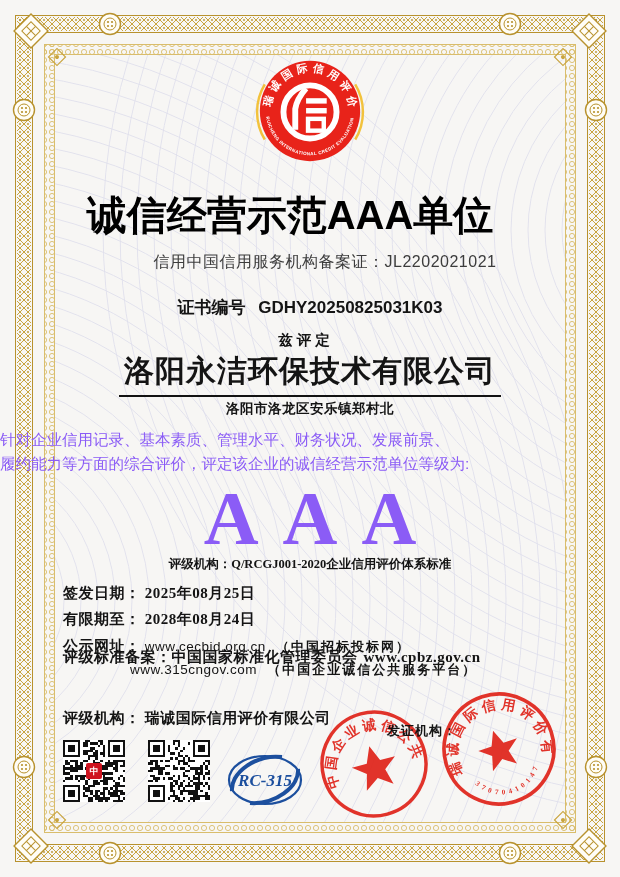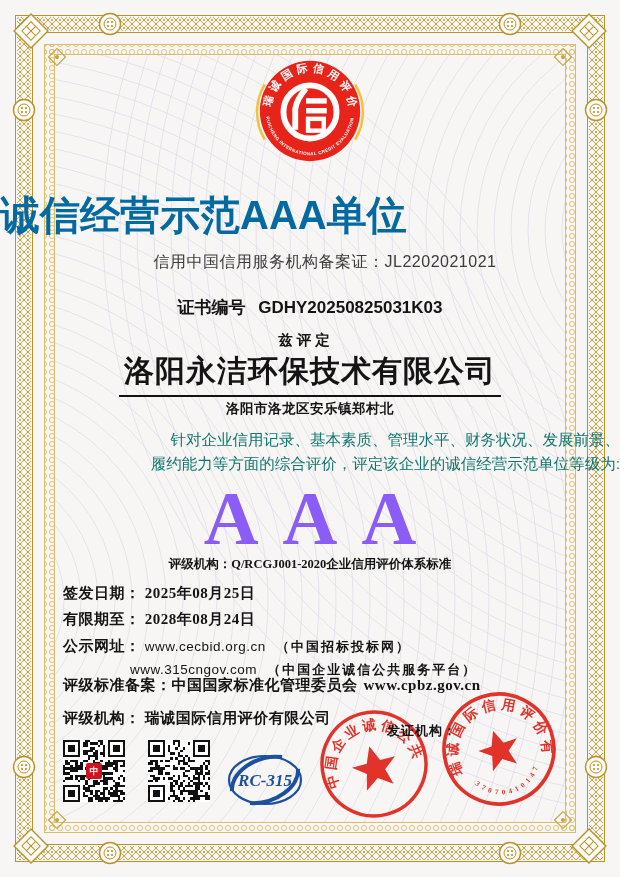--- a/index.html
+++ b/index.html
@@ -11,49 +11,49 @@
   .abs{position:absolute;}
   svg{display:block;}
   
   #waves{position:absolute;left:0;top:0;z-index:0;}
   #waves g{fill:none;stroke:#dfdfec;stroke-width:1;opacity:.85;}
   
   #frame{position:absolute;left:0;top:0;z-index:2;pointer-events:none;}
   
   .seal{left:251px;top:48px;width:118px;height:124px;z-index:3;}
   
-  .title{left:0;top:188px;width:580px;text-align:left;font-size:40px;font-weight:800;
-         color:#0369a1;letter-spacing:0px;z-index:3;}
+  .title{left:0;top:188px;width:580px;text-align:center;font-size:40px;font-weight:800;
+         color:#000000;letter-spacing:0px;z-index:3;}
   .filing{left:15px;top:252px;width:620px;text-align:center;font-size:16px;color:#3c3c3c;
           letter-spacing:.5px;z-index:3;}
   .certno{left:0;top:296px;width:620px;text-align:center;font-size:17px;font-weight:700;z-index:3;}
   .certno .sp{margin-left:8px;}
   .hereby{left:0;top:331px;width:612px;text-align:center;font-size:14.5px;font-weight:700;
           font-family:"Liberation Serif","DejaVu Serif",serif;letter-spacing:4px;z-index:3;}
   .company{left:0;top:351px;width:620px;text-align:center;font-size:30px;font-weight:900;
            font-family:"Liberation Serif","DejaVu Serif",serif;letter-spacing:1px;z-index:3;}
   .company-line{left:119px;top:395px;width:382px;border-top:2px solid #121212;z-index:3;}
   .address{left:0;top:400px;width:620px;text-align:center;font-size:13.5px;font-weight:700;
            letter-spacing:.5px;z-index:3;}
-  .body-par{left:0;top:428px;width:620px;text-align:right;font-size:15.5px;line-height:23.5px;
-            color:#0f766e;z-index:3;}
+  .body-par{left:0;top:428px;width:620px;text-align:left;font-size:15.5px;line-height:23.5px;
+            color:#8b5cf6;z-index:3;}
   .grade{left:0;top:480px;width:620px;text-align:center;font-size:76px;line-height:76px;font-weight:700;
          color:#8b5cf6;font-family:"Liberation Serif","DejaVu Serif",serif;letter-spacing:24px;
          text-indent:24px;z-index:3;}
   .basis{left:0;top:556px;width:620px;text-align:center;font-size:12.5px;font-weight:700;
          font-family:"Liberation Serif","DejaVu Serif",serif;z-index:3;}
   
   .inforow{left:63px;font-family:"Liberation Serif","DejaVu Serif",serif;font-size:15px;
            font-weight:700;letter-spacing:.5px;z-index:3;white-space:nowrap;}
   .inforow .lbl{display:inline-block;min-width:67px;}
   .urlsans{font-family:"Liberation Sans","DejaVu Sans",sans-serif;font-weight:400;font-size:13.5px;}
   .urlnote{font-family:"Liberation Sans","DejaVu Sans",sans-serif;font-weight:600;font-size:13px;
            letter-spacing:2px;margin-left:6px;}
   .r-issue{top:584px;} .r-expire{top:610px;} .r-url1{top:637px;} .r-url2{top:661px;padding-left:67px;}
-  .r-std{top:676px;} .r-agency{top:709px;}
+  .r-std{top:648px;} .r-agency{top:709px;}
   .r-std .stdurl{font-weight:700;margin-left:6px;}
   
   .qr{z-index:3;background:#fff;}
   .qr-logo{left:86px;top:763px;width:16px;height:16px;background:#cf1420;border-radius:2px;
            z-index:4;color:#fff;font-size:9px;font-weight:700;text-align:center;line-height:16px;}
   .rc{left:226px;top:751px;z-index:3;}
   .issuer{left:387px;top:722px;font-size:13px;font-weight:700;z-index:6;
           font-family:"Liberation Serif","DejaVu Serif",serif;letter-spacing:1px;}
   .stampL{left:318px;top:708px;z-index:5;opacity:.93;}
   .stampR{left:438px;top:688px;z-index:5;opacity:.93;}

